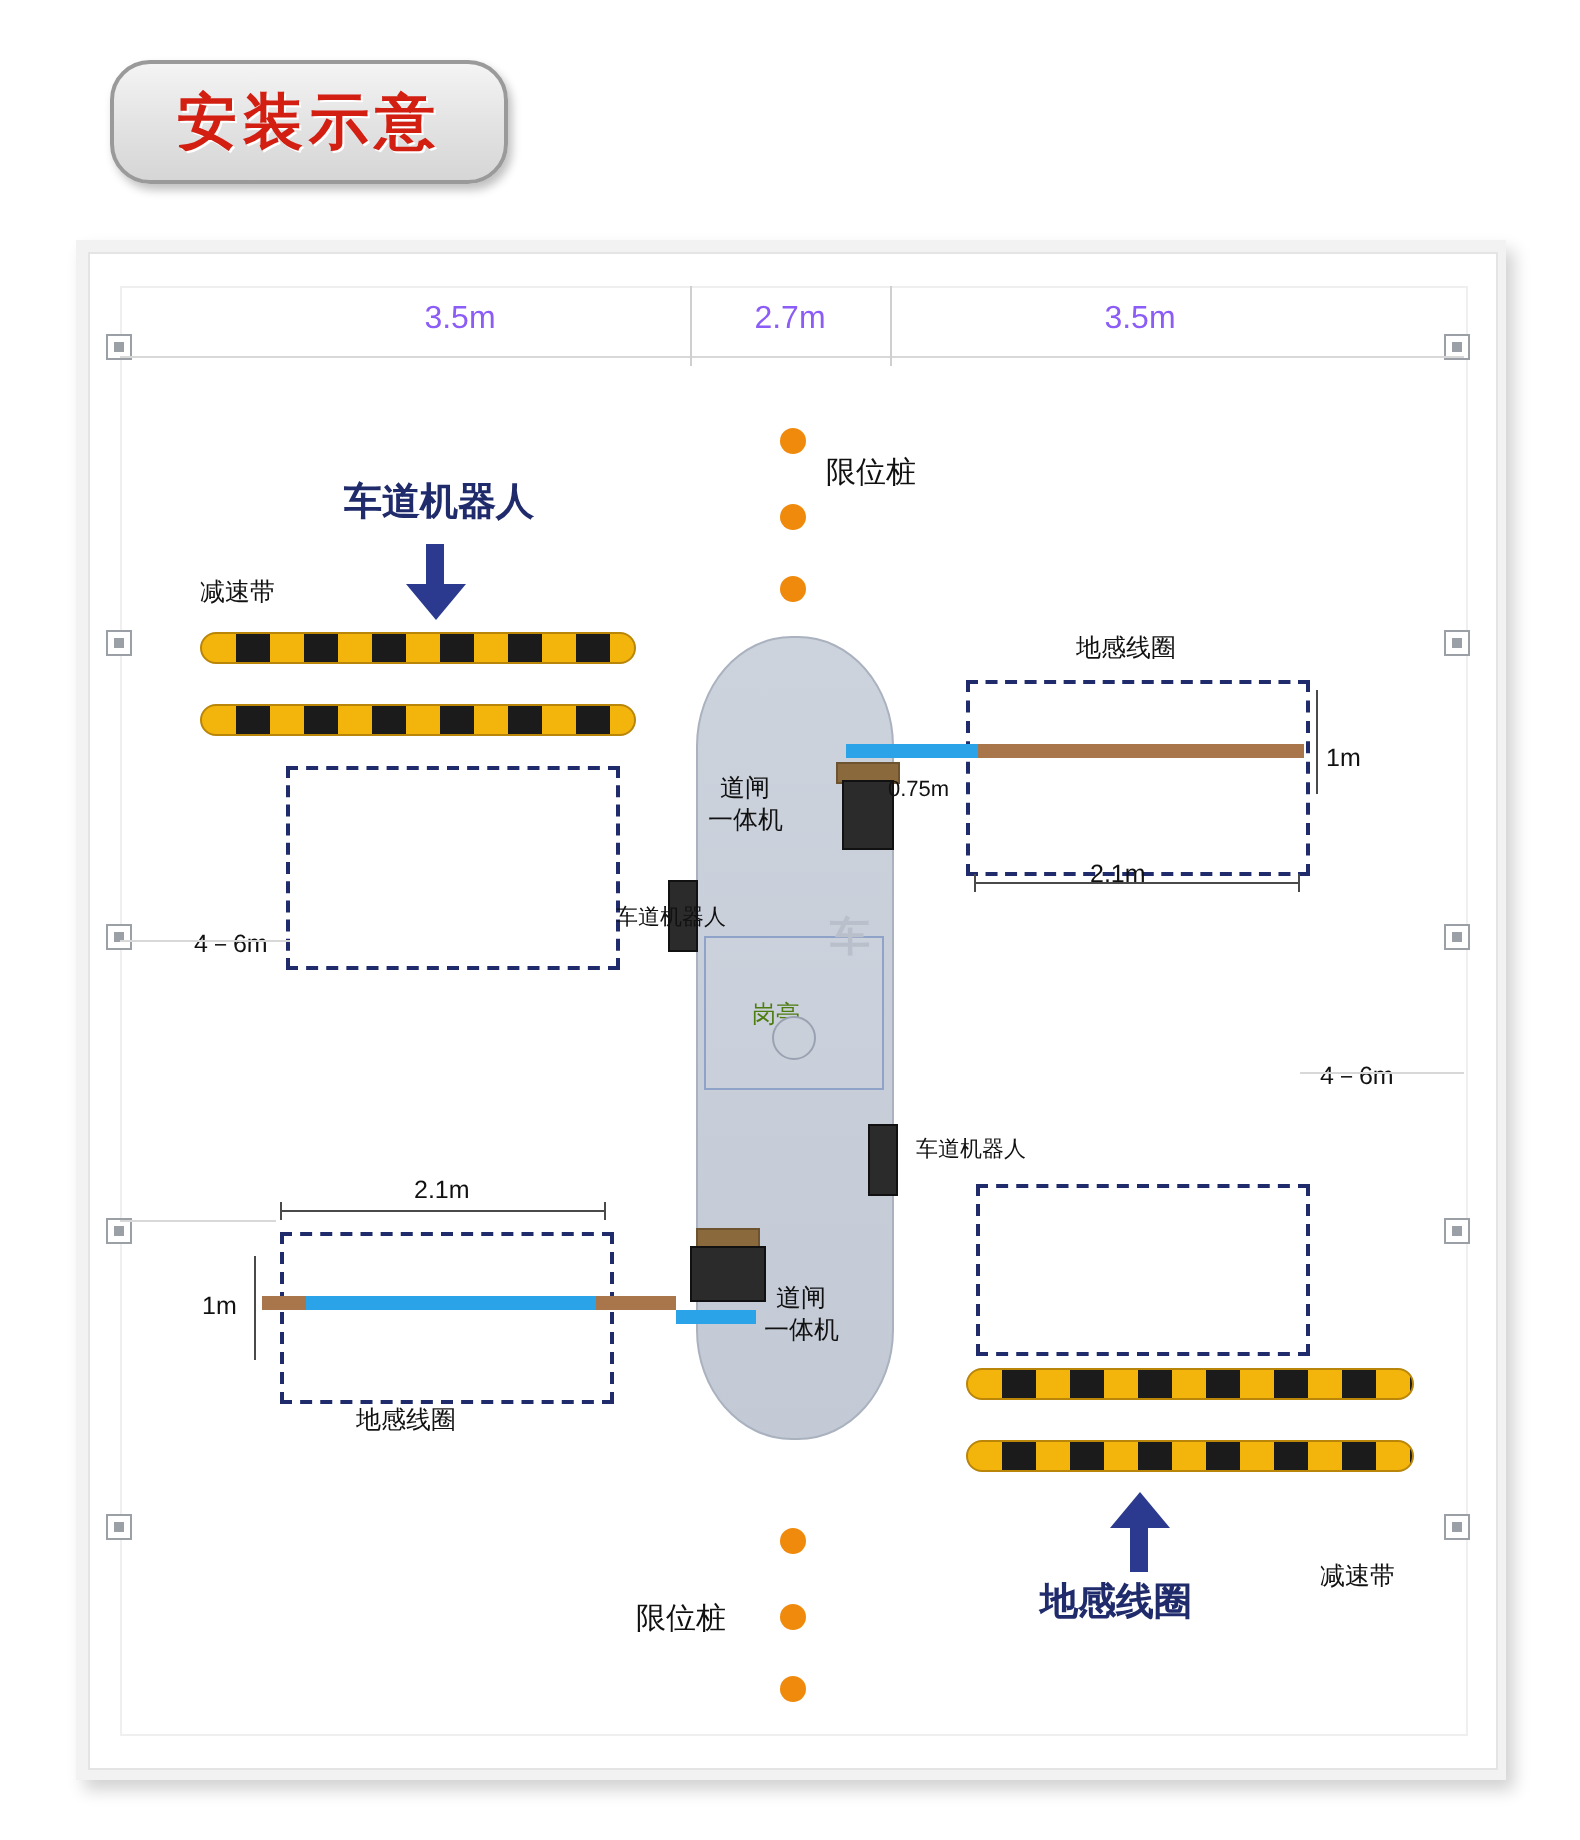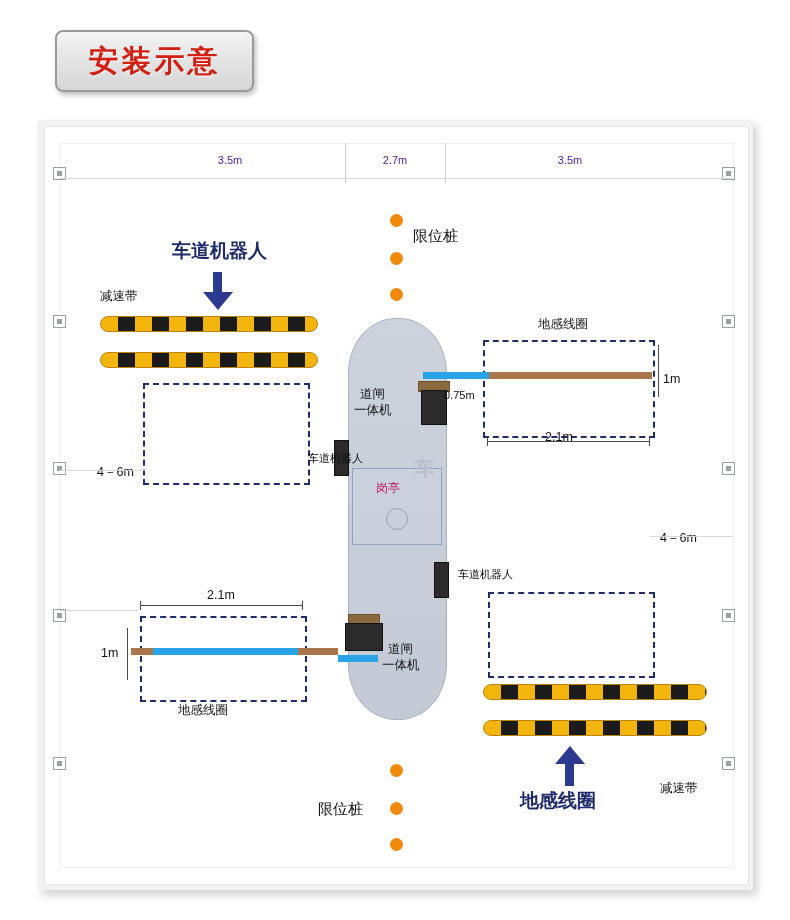--- a/index.html
+++ b/index.html
@@ -10,21 +10,21 @@
     position:relative;
     overflow:hidden;
   }
 
   
   .title-badge{
     position:absolute;left:55px;top:30px;
     width:195px;height:58px;
     background:linear-gradient(180deg,#f4f4f4 0%, #e2e2e2 55%, #d6d6d6 100%);
     border:2px solid #9a9a9a;
-    border-radius:8px;
+    border-radius:20px;
     box-shadow:2px 3px 5px rgba(0,0,0,.25);
     display:flex;align-items:center;justify-content:center;
   }
   .title-badge span{
     color:#d21f12;
     font-size:30px;
     font-weight:bold;
     letter-spacing:3px;
     text-shadow:1px 1px 0 #ffffff;
   }
@@ -53,21 +53,21 @@
     box-sizing:border-box;
   }
   .marker:after{
     content:"";position:absolute;left:3px;top:3px;width:5px;height:5px;
     background:#9aa0a6;
   }
 
   
   .dim-top{
     position:absolute;top:150px;height:20px;
-    font-size:11px;color:#4c1d95;text-align:center;line-height:20px;
+    font-size:16px;color:#8b5cf6;text-align:center;line-height:20px;
   }
   .tick-v{
     position:absolute;width:1px;background:#cfcfcf;
   }
 
   
   .island{
     position:absolute;left:348px;top:318px;width:97px;height:400px;
     background:linear-gradient(180deg,#ccd3dd 0%, #c3cad5 100%);
     border:1px solid #aab2bf;
@@ -76,22 +76,22 @@
   .booth-box{
     position:absolute;left:352px;top:468px;width:88px;height:75px;
     border:1px solid #8fa2c8;background:rgba(255,255,255,0.06);
   }
   .booth-circle{
     position:absolute;left:386px;top:508px;width:20px;height:20px;
     border:1px solid #9aa2b2;border-radius:50%;
     background:#c9d0da;
   }
   .booth-label{
-    position:absolute;left:358px;top:480px;width:60px;
-    font-size:12px;color:#be185d;text-align:center;
+    position:absolute;left:358px;top:499px;width:60px;
+    font-size:12px;color:#4d7c0f;text-align:center;
   }
   .island-watermark{
     position:absolute;left:415px;top:455px;
     font-size:20px;color:#b9c0cb;font-weight:bold;
   }
 
   
   .dot{
     position:absolute;width:13px;height:13px;border-radius:50%;
     background:#f08a0c;

